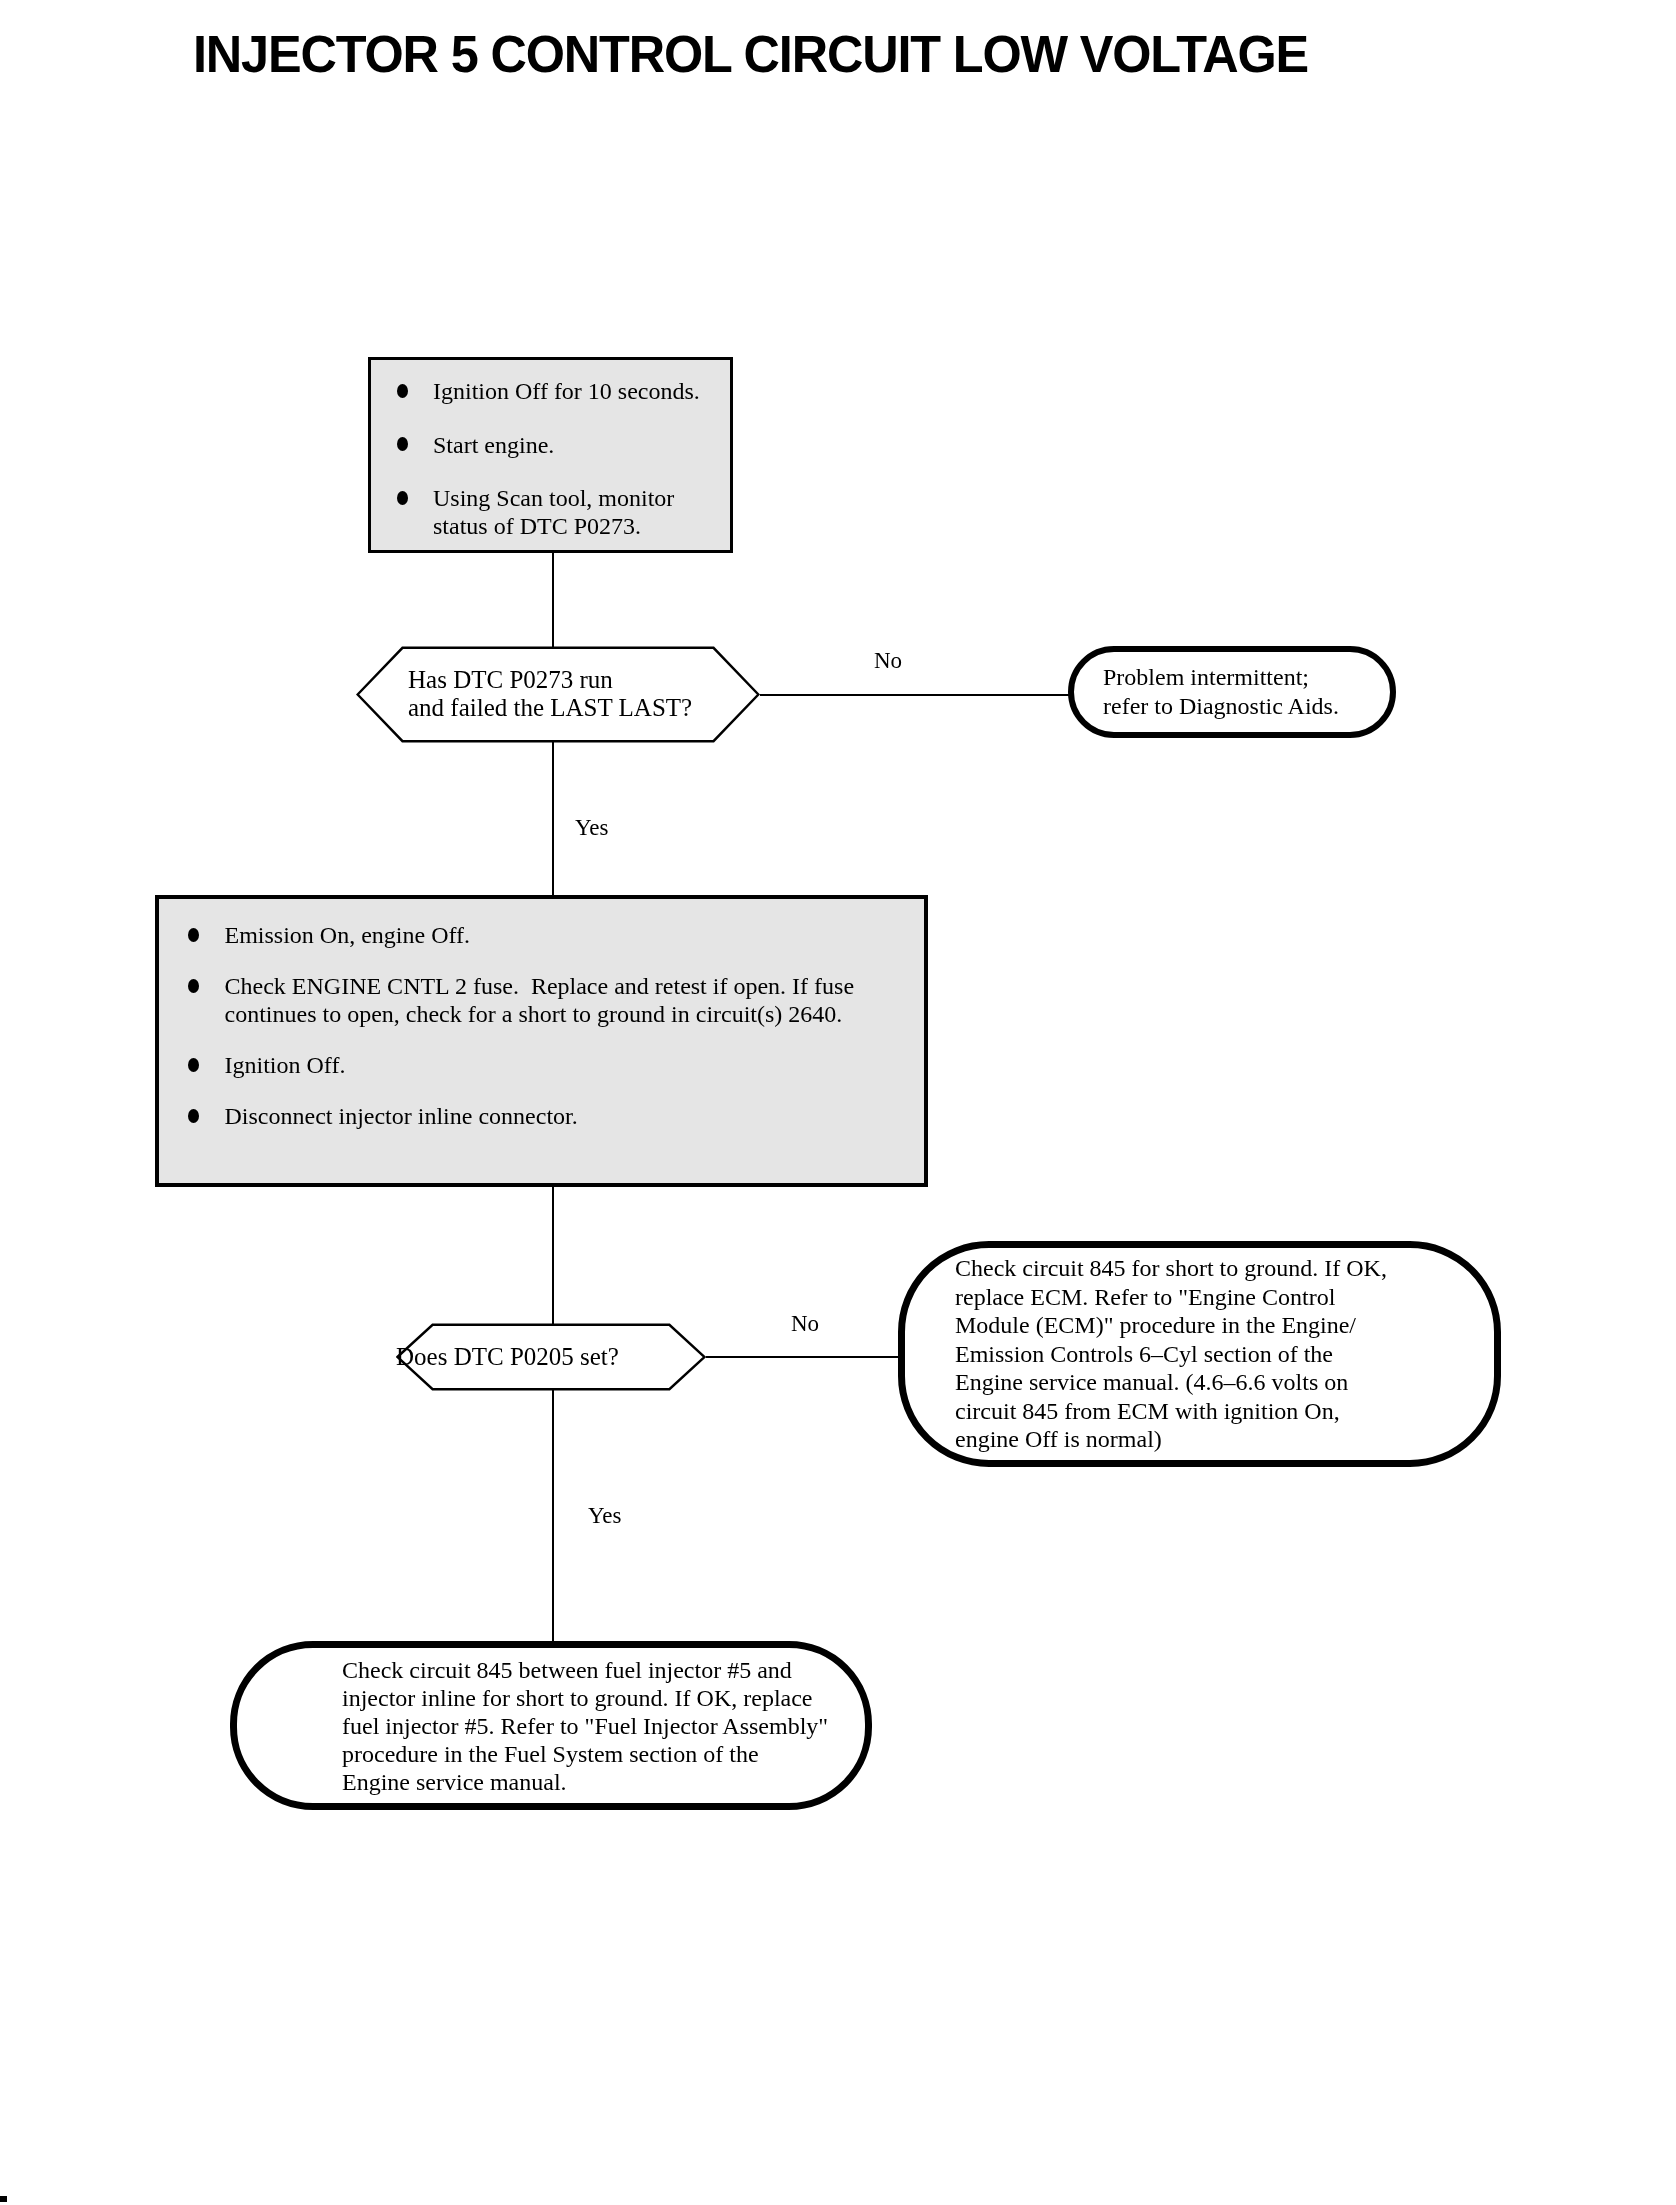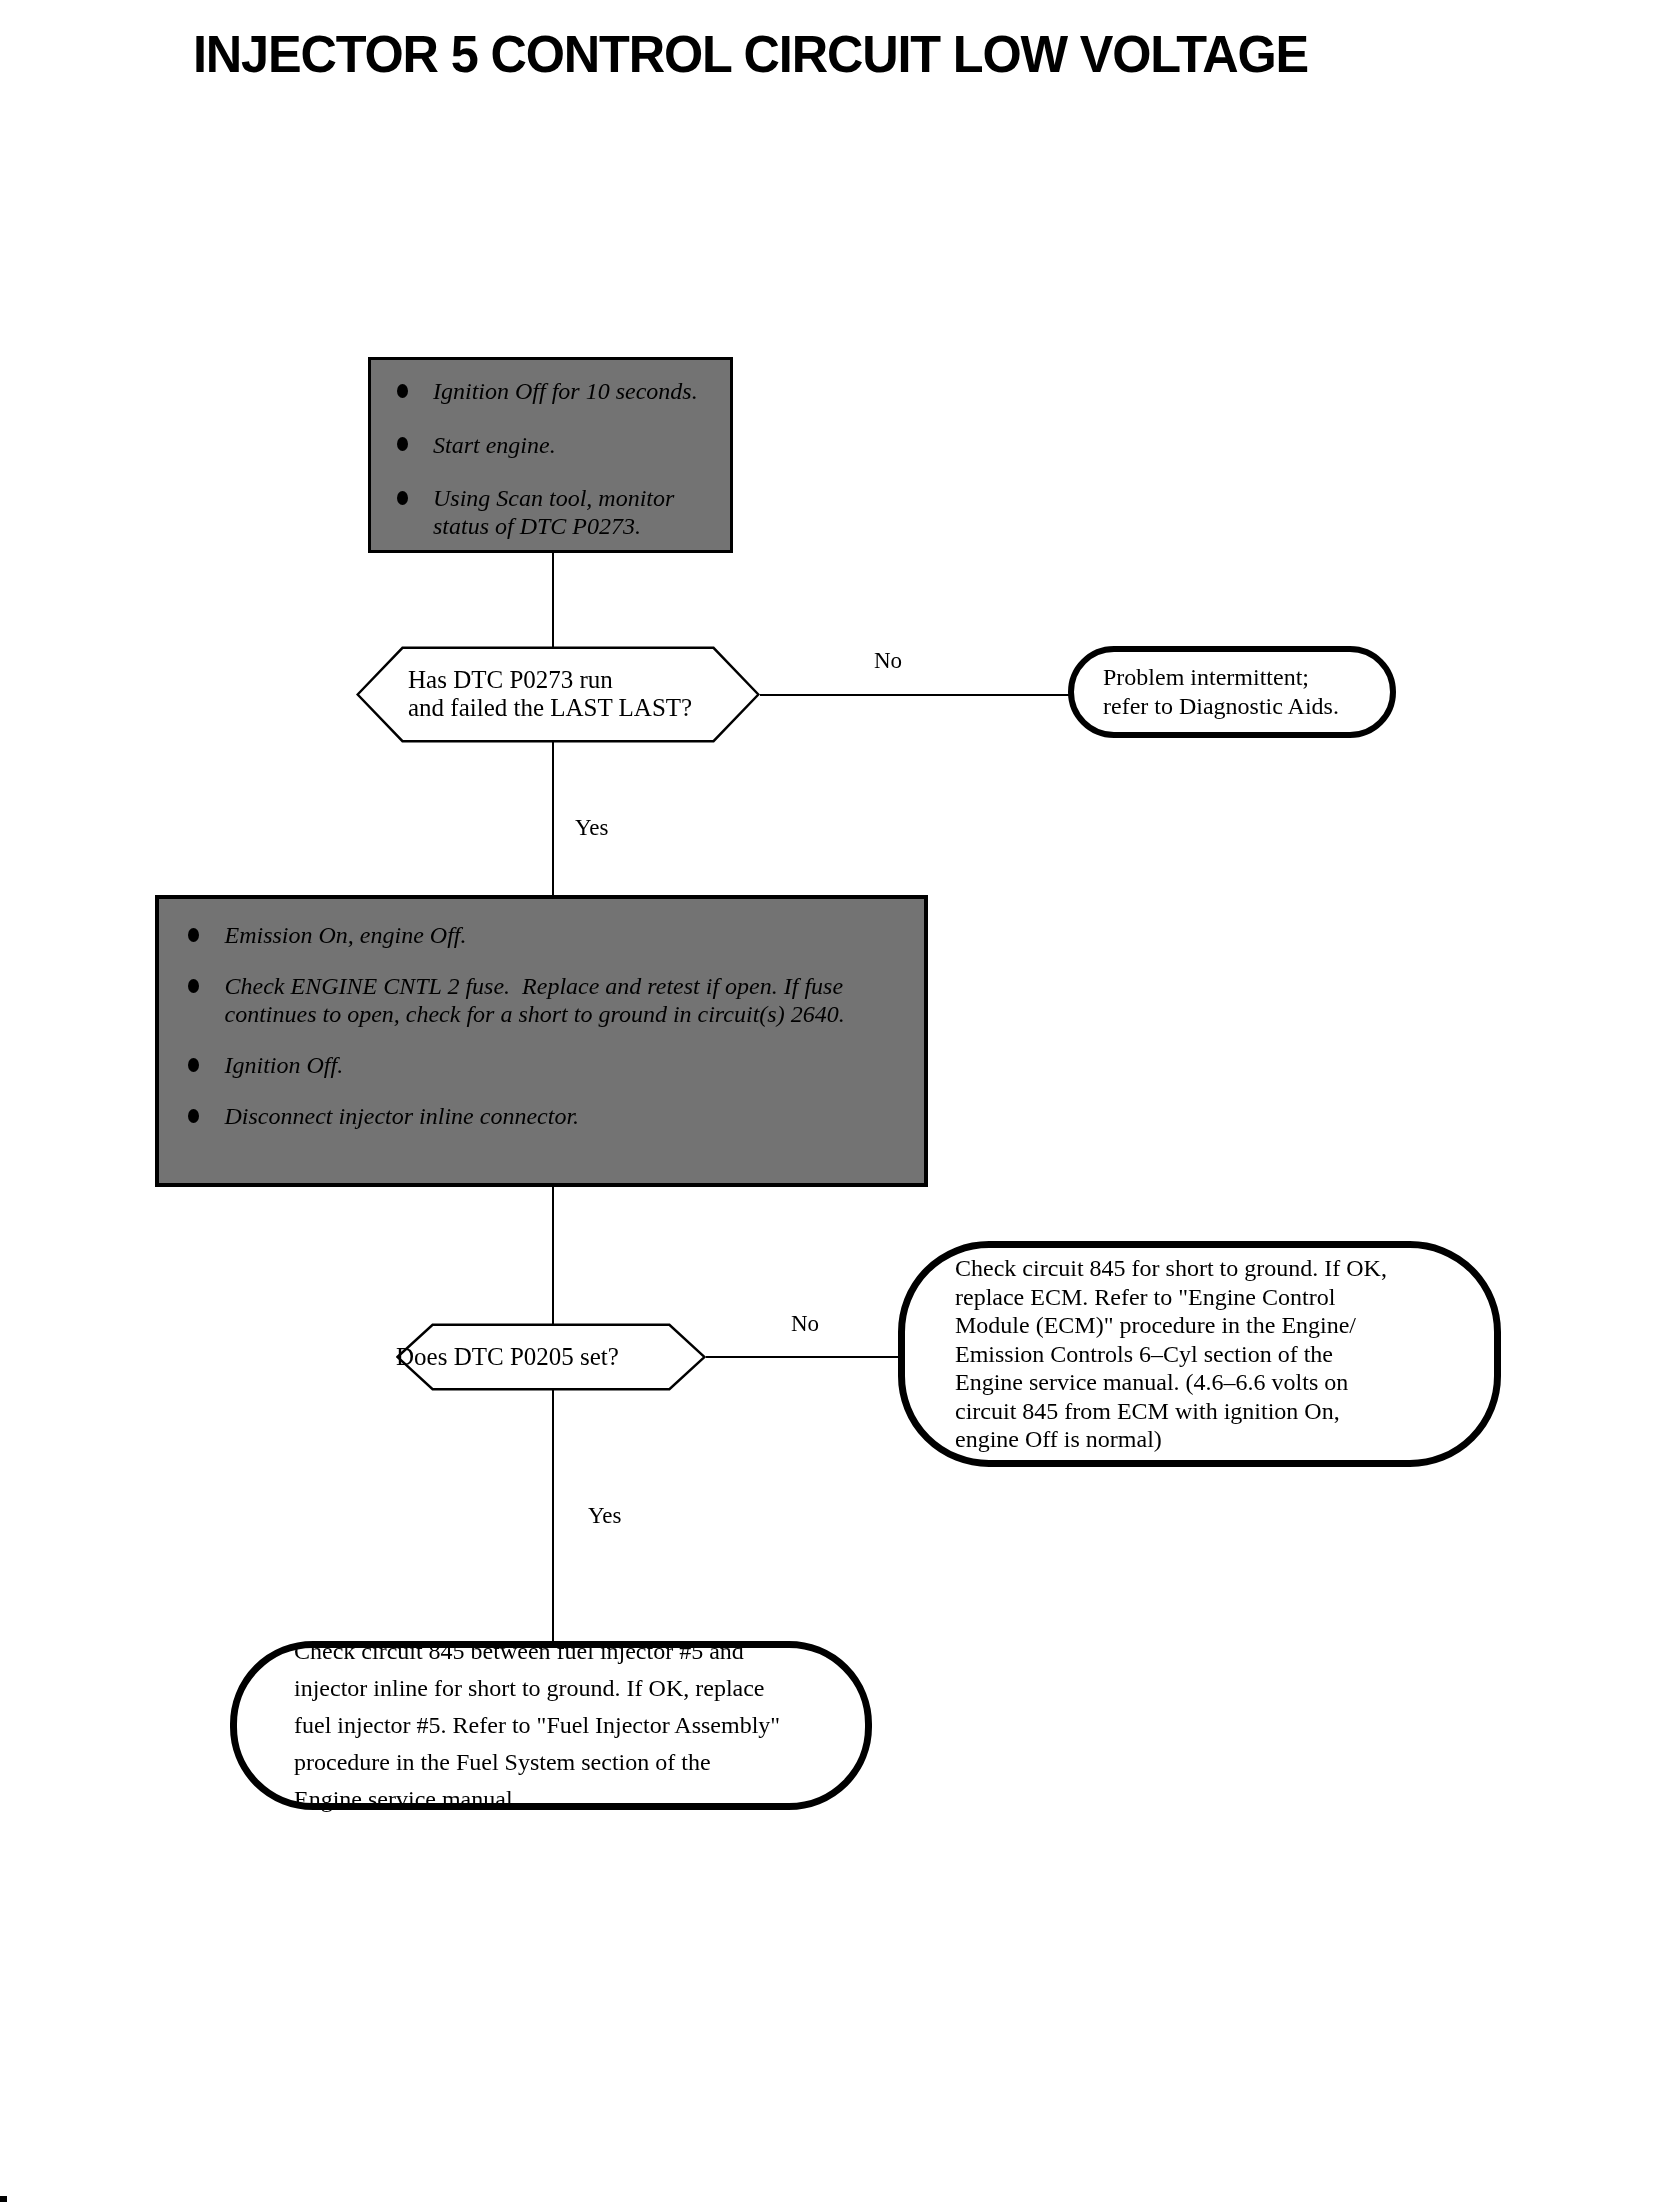--- a/index.html
+++ b/index.html
@@ -40,24 +40,23 @@
     position: absolute;
     font-size: 23px;
     line-height: 25.5px;
     white-space: nowrap;
   }
 
   
   .process {
     position: absolute;
     box-sizing: border-box;
-    background: #737373;
+    background: #e5e5e5;
     border-style: solid;
     border-color: #000;
-    font-style: italic;
   }
   #box-step1 {
     left: 368px; top: 357px;
     width: 365px; height: 196px;
     border-width: 3.6px;
     padding: 17px 7.3px 4.9px 25.5px;
   }
   #box-step2 {
     left: 155px; top: 895px;
     width: 773px; height: 292px;
@@ -127,21 +126,21 @@
     border-radius: 91px;
     padding-left: 50px;
   }
   #st-injector {
     left: 230px; top: 1641px;
     width: 642px; height: 169px;
     border-width: 7.3px;
     border-radius: 83px;
     padding-left: 57px;
   }
-  #st-injector .stadium-text { line-height: 37px; }
+  #st-injector .stadium-text { line-height: 28px; margin-left: 48px; }
 
   
   .corner-mark {
     position: absolute;
     left: 0px; top: 2196px;
     width: 7.3px; height: 6px;
     background: #000;
   }
 </style>
 </head>

